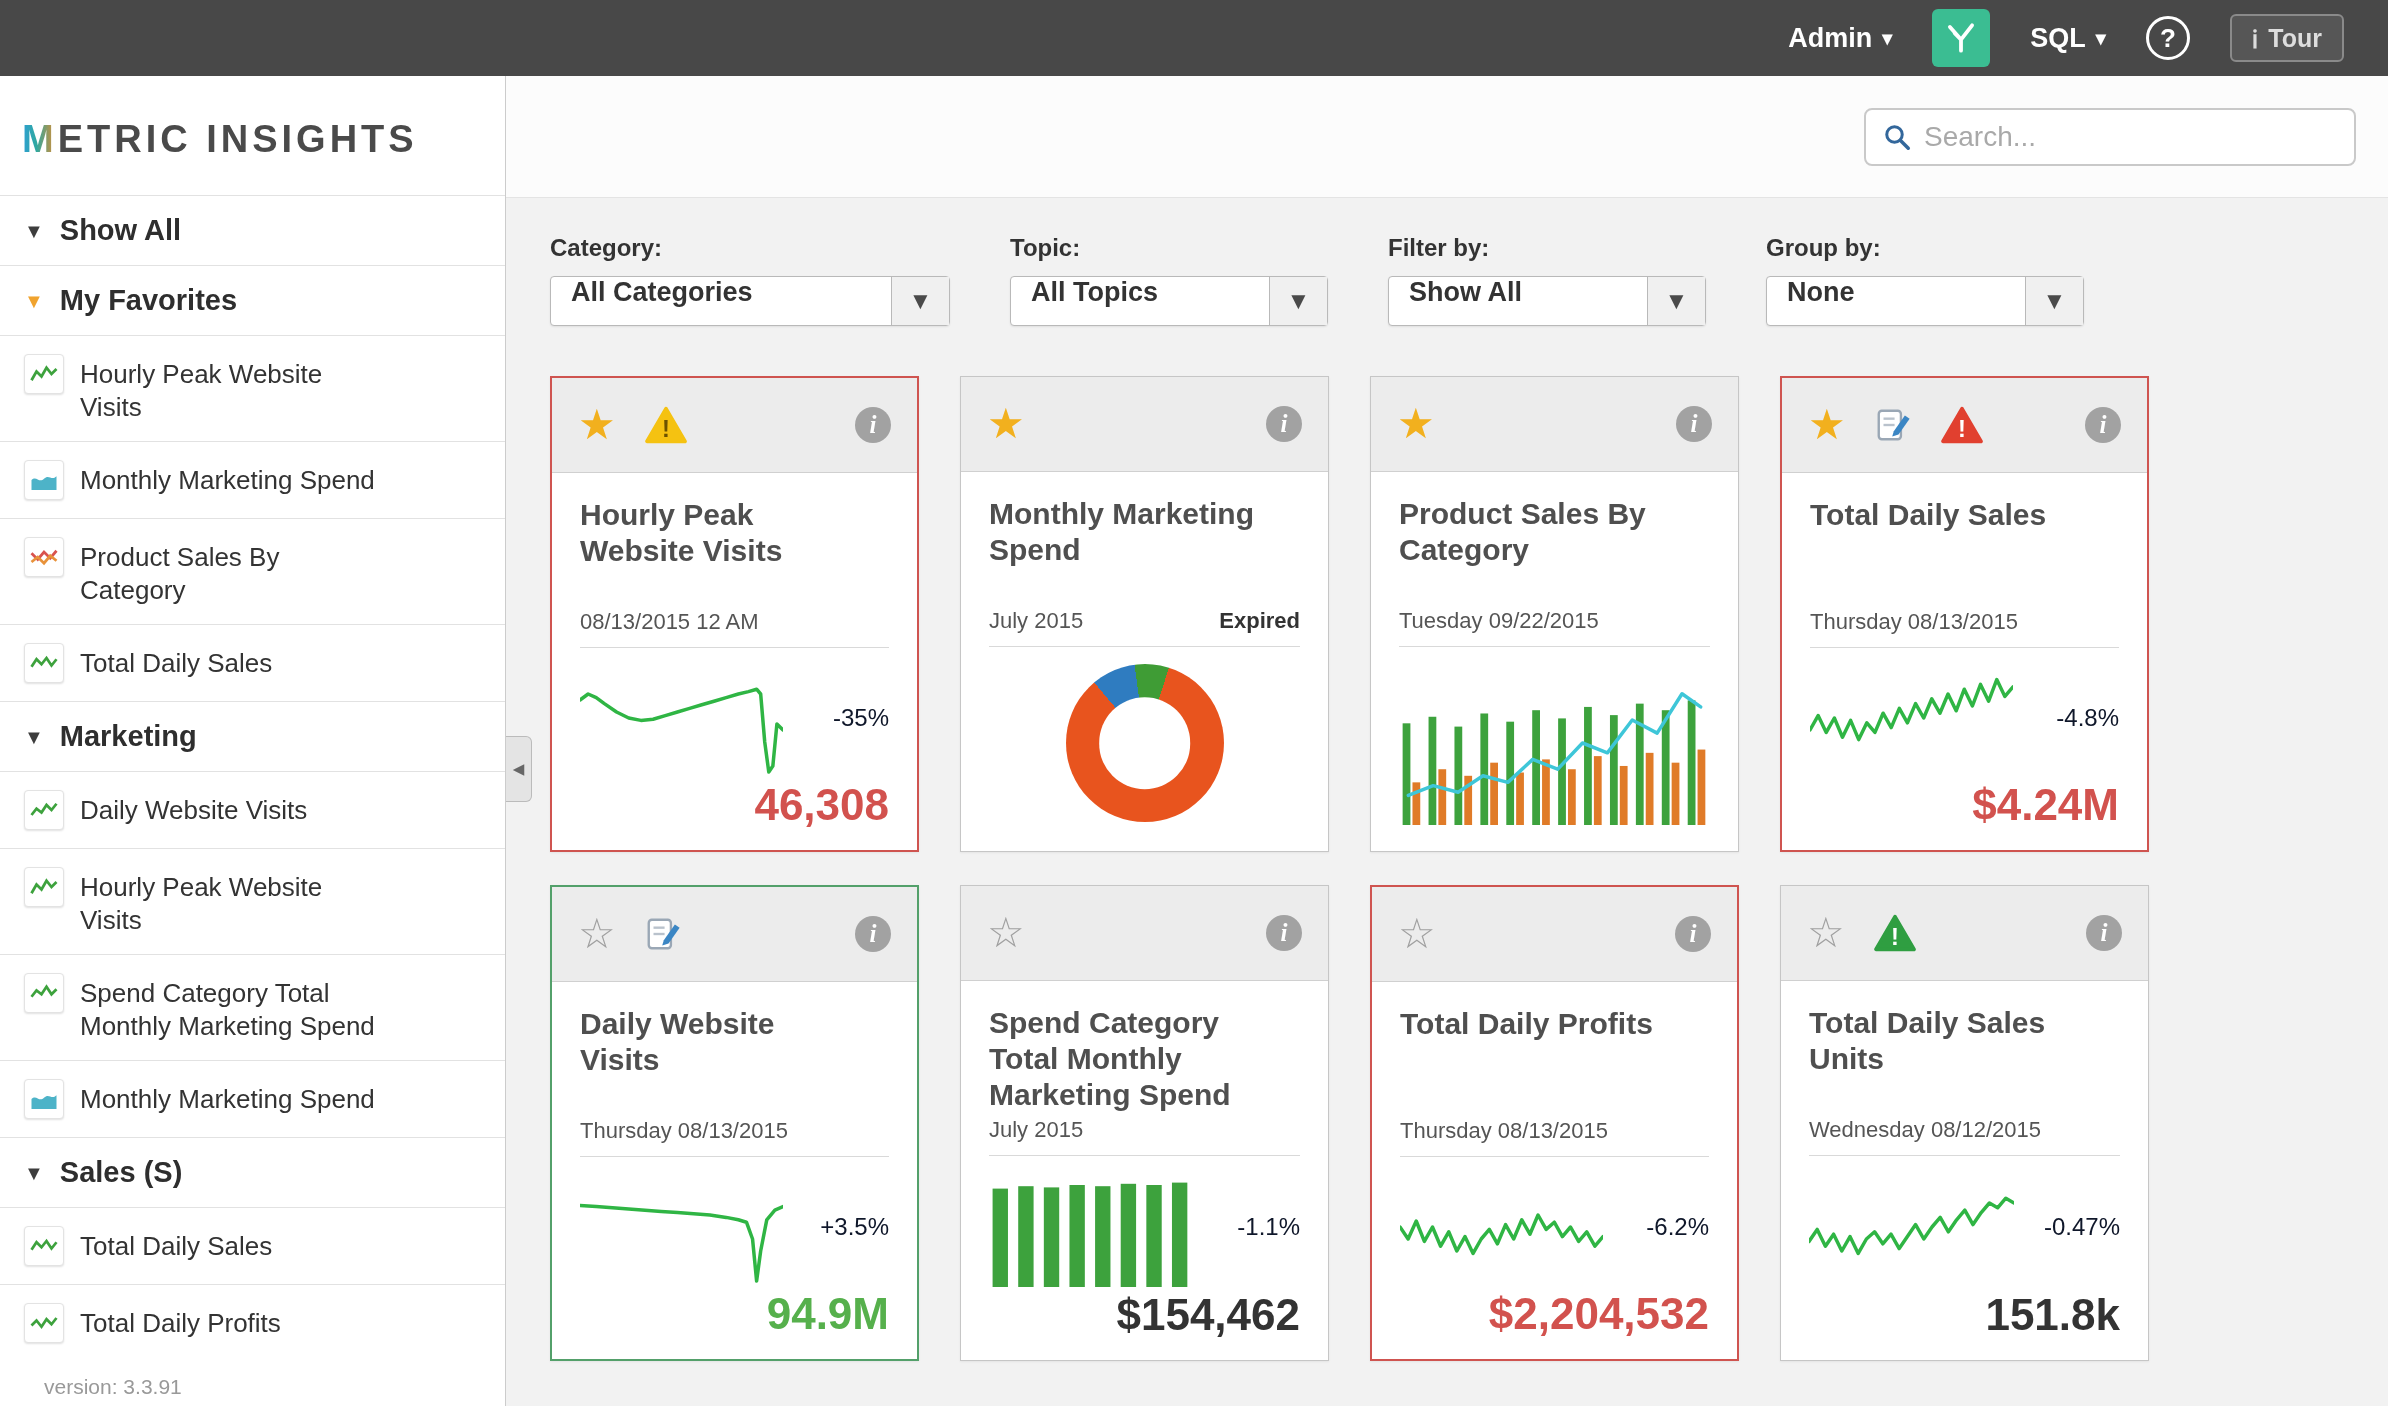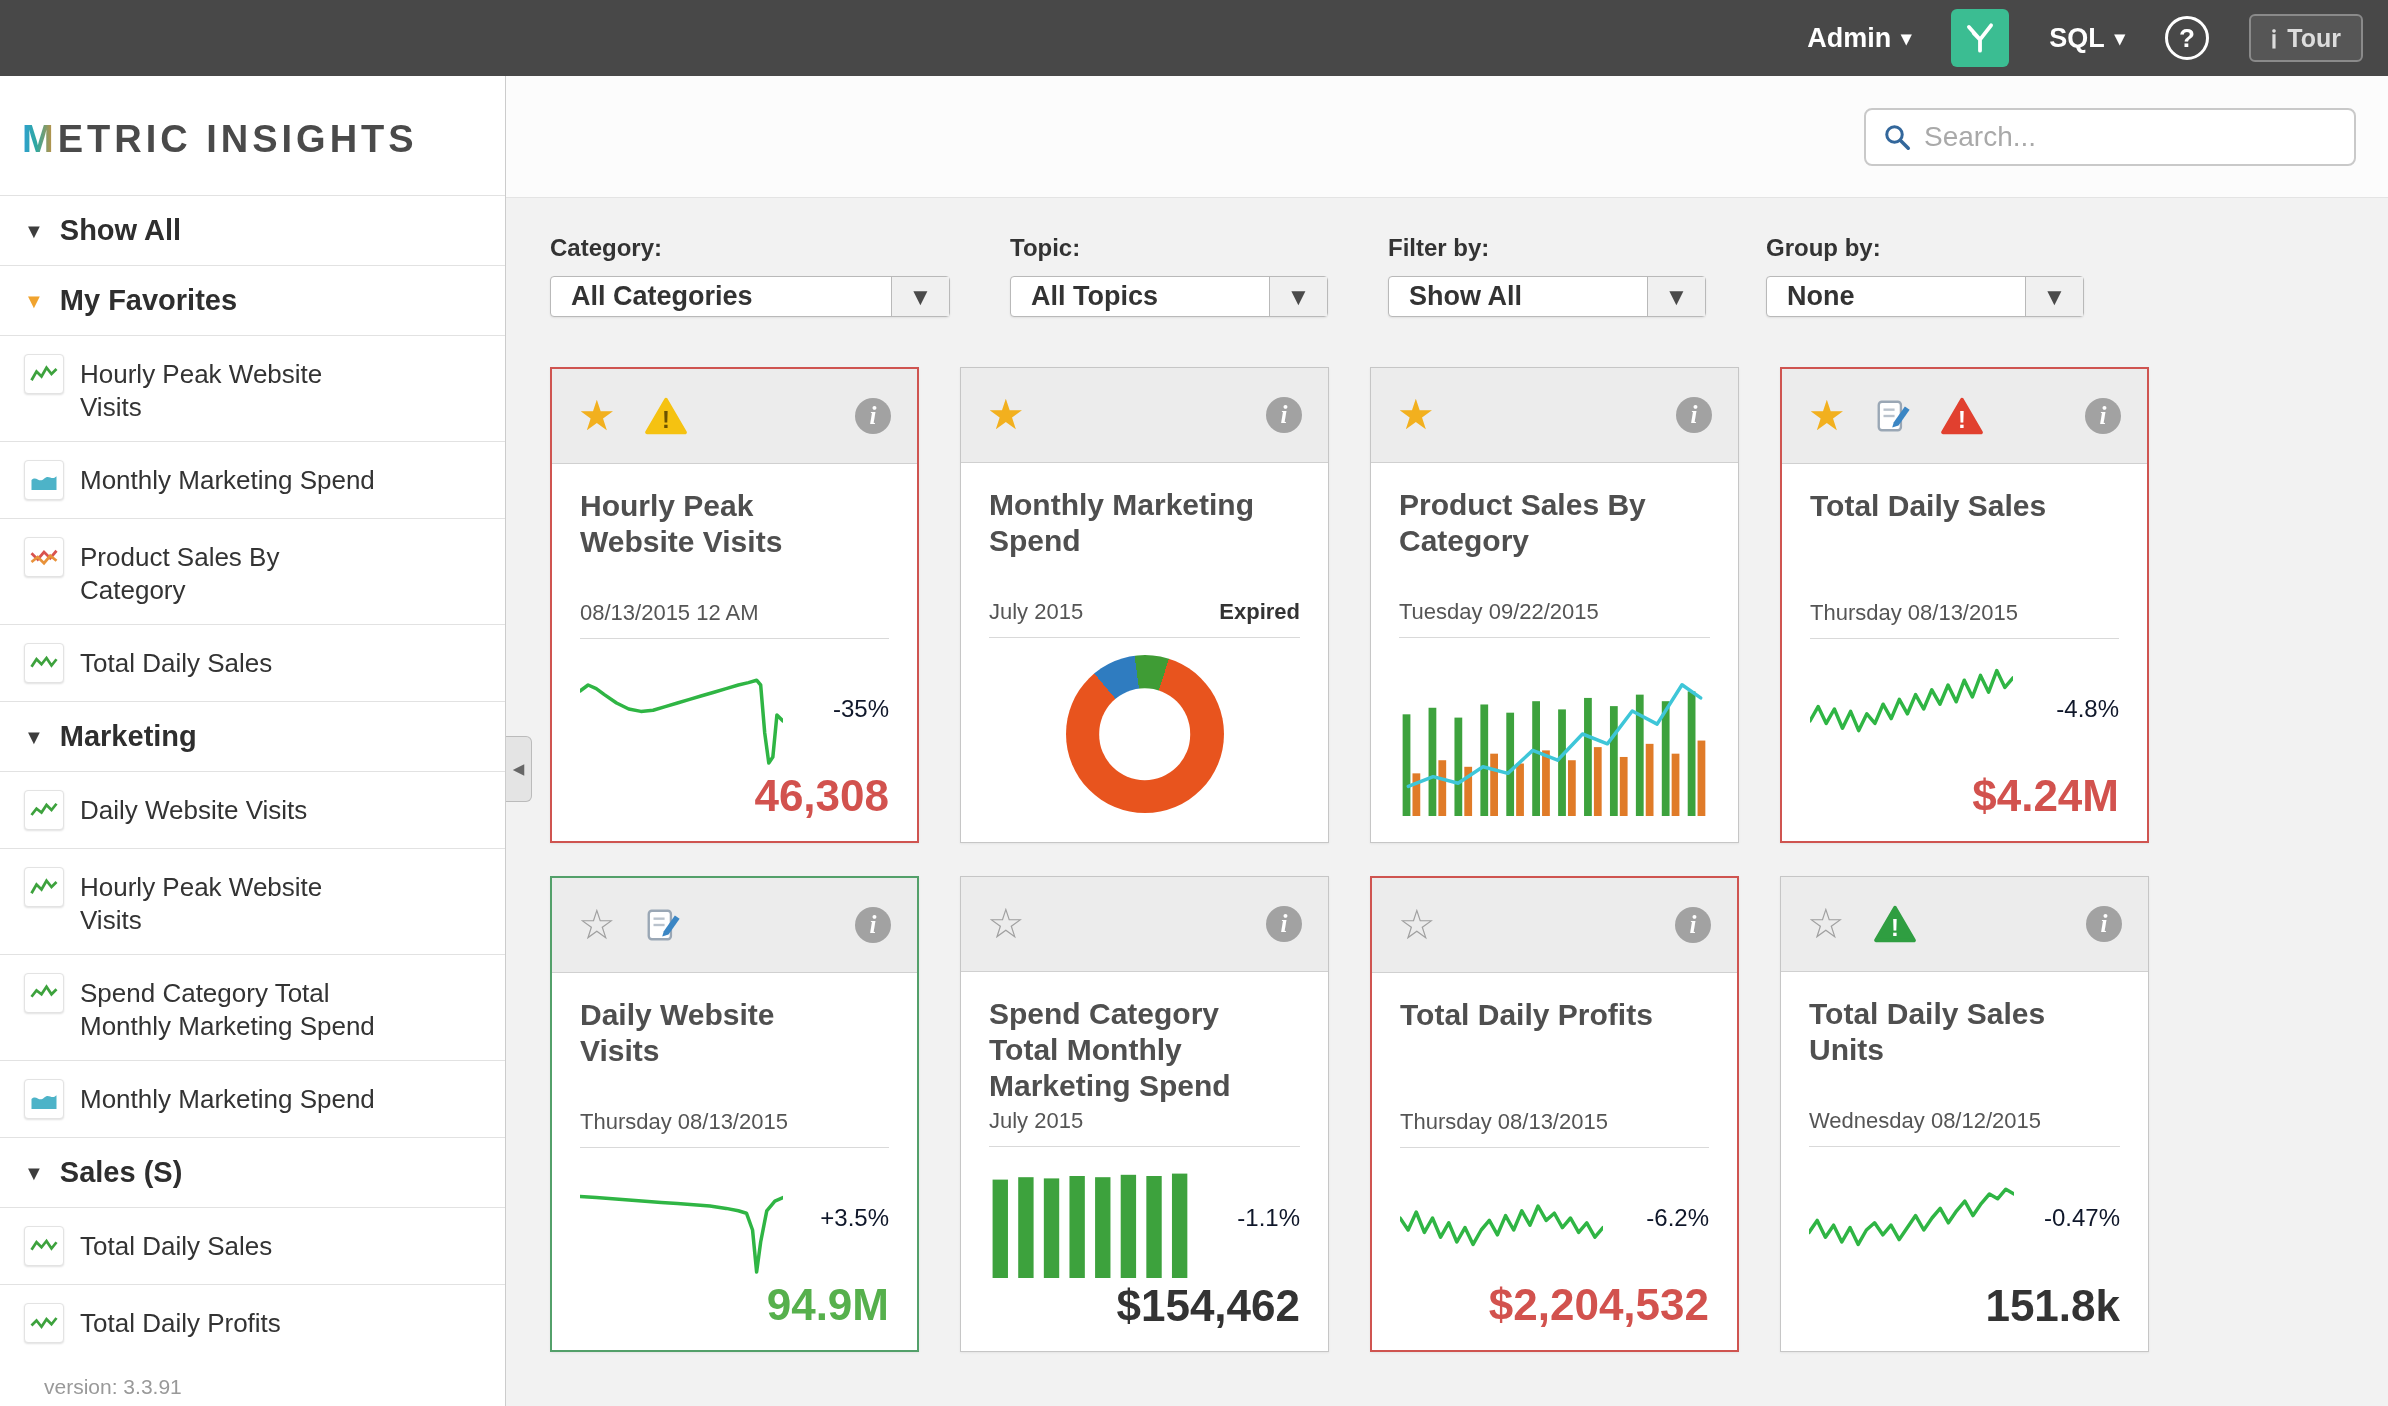--- a/index.html
+++ b/index.html
@@ -8,21 +8,21 @@
     --spark-green:#2fb544; --star-gold:#f2b01e;
     --warn-yellow:#f5c211; --warn-red:#e1402f; --warn-green:#2f9e41;
     --brand-green:#3bbd92;
   }
   *{box-sizing:border-box;margin:0;padding:0;}
   html,body{width:2388px;height:1406px;overflow:hidden;background:#f2f2f2;
     font-family:"Liberation Sans",sans-serif;color:#333;}
 
   
   .topbar{height:76px;background:#484848;display:flex;align-items:center;justify-content:flex-end;
-    padding-right:25px;gap:40px;}
+    padding-right:44px;gap:40px;}
   .tb-item{color:#fff;font-size:27px;font-weight:bold;display:flex;align-items:center;gap:10px;cursor:pointer;}
   .caret{font-size:20px;line-height:1;}
   .logo-badge{width:58px;height:58px;border-radius:6px;background:var(--brand-green);
     display:flex;align-items:center;justify-content:center;}
   .logo-badge svg{width:38px;height:38px;}
   .help-circle{width:44px;height:44px;border:3px solid #fff;border-radius:50%;color:#fff;
     font-size:26px;font-weight:bold;display:flex;align-items:center;justify-content:center;}
   .tour-btn{height:48px;padding:0 20px;border:2px solid #8a8a8a;border-radius:6px;background:#565656;
     color:#ddd;font-size:25px;font-weight:bold;display:flex;align-items:center;gap:10px;}
 
@@ -58,22 +58,22 @@
     display:flex;align-items:center;padding:0 16px;gap:12px;}
   .search-box svg{width:30px;height:30px;flex:none;}
   .search-box input{border:none;outline:none;flex:1;font-size:28px;color:#444;background:transparent;
     font-family:"Liberation Sans",sans-serif;}
   .search-box input::placeholder{color:#a9a9a9;}
 
   
   .content{flex:1;background:#f2f2f2;padding:36px 46px 51px 44px;overflow:hidden;}
   .filters{display:flex;gap:60px;}
   .filter-label{font-size:24px;font-weight:bold;color:#333;margin-bottom:14px;}
-  .dropdown{height:41px;background:#fff;border:1px solid #b9b9b9;border-radius:4px;display:flex;
-    align-items:center;box-shadow:0 1px 2px rgba(0,0,0,.08);cursor:pointer;}
+  .dropdown{height:50px;background:#fff;border:1px solid #b9b9b9;border-radius:4px;display:flex;
+    align-items:flex-start;box-shadow:0 1px 2px rgba(0,0,0,.08);cursor:pointer;}
   .dd-wide{width:400px;} .dd-std{width:318px;}
   .dd-value{flex:1;padding:0 20px;font-size:27px;font-weight:bold;color:#333;white-space:nowrap;overflow:hidden;}
   .dd-arrow{width:58px;height:100%;border-left:1px solid #b9b9b9;background:#f0f0f0;display:flex;
     align-items:center;justify-content:center;color:#4a4a4a;font-size:24px;}
 
   
   .grid{margin-top:50px;display:grid;grid-template-columns:repeat(4,369px);grid-auto-rows:476px;
     column-gap:41px;row-gap:33px;}
   .tile{background:#fff;border:1px solid #c6c6c6;box-shadow:0 1px 2px rgba(0,0,0,.06);
     display:flex;flex-direction:column;cursor:pointer;}

